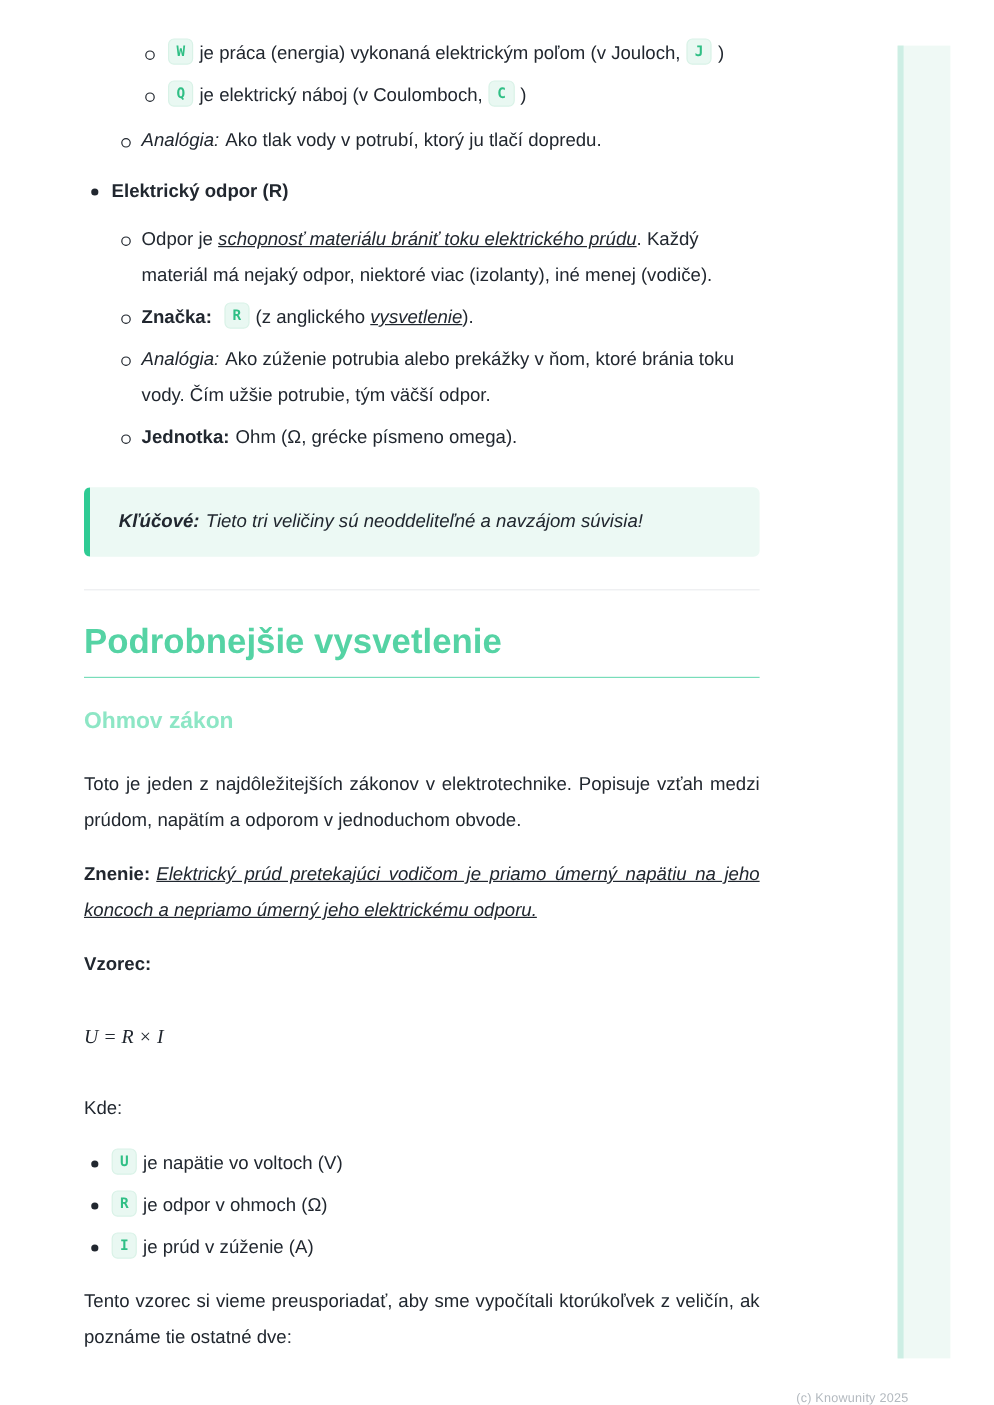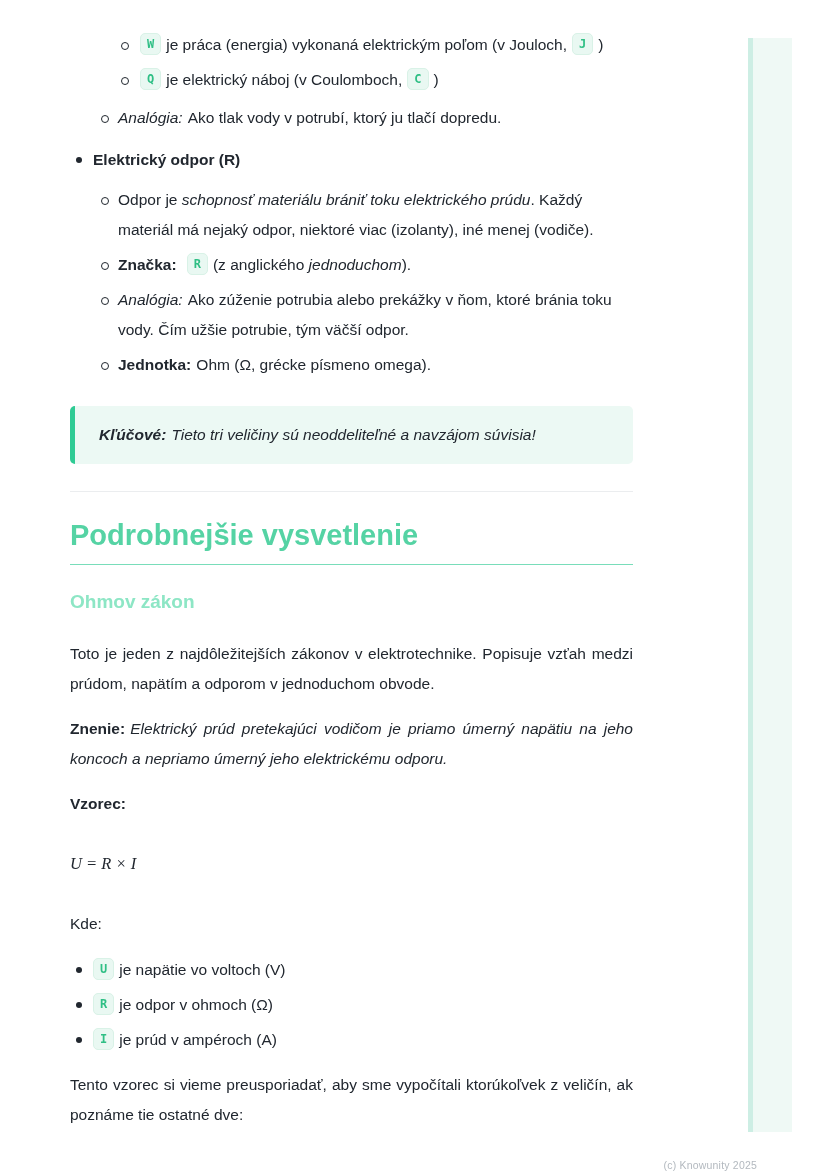--- a/index.html
+++ b/index.html
@@ -38,21 +38,21 @@
   .li.l1{padding-left:23px;}
   .li.l2{padding-left:48px;}
   .li.l3{padding-left:70px;}
   .li::before{content:"";position:absolute;top:12px;width:6px;height:6px;border-radius:50%;}
   .li.l1::before{left:6px;background:var(--body-text);}
   .li.l2::before{left:31px;border:1.5px solid var(--body-text);}
   .li.l3::before{left:51px;border:1.5px solid var(--body-text);}
   .mt8{margin-top:8px;} .mt12{margin-top:12px;} .mt10{margin-top:10px;} .mt18{margin-top:18px;}
   b,.lbl{font-weight:bold;}
   .lbl{margin-right:0.33em;}
-  i,.ital{font-style:italic;}
+  i,.ital{font-style:italic;text-decoration:underline;}
   .ital-lbl{font-style:italic;margin-right:0.33em;}
   .badge{
     display:inline-block;font-family:"DejaVu Sans Mono",monospace;
     font-size:12px;font-weight:600;line-height:1;padding:4px 6px;
     border-radius:5px;background:var(--badge-bg);
     border:1px solid var(--badge-border);color:var(--badge-text);
     margin:0 5px;vertical-align:2px;
   }
   .li > .badge:first-child{margin-left:0;}
   .callout{
@@ -103,21 +103,21 @@
 
     <div class="li l1 mt12">
       <b>Elektrický odpor (R)</b>
     </div>
 
     <div class="li l2 mt10">
       <span>Odpor je </span><i>schopnosť materiálu brániť toku elektrického prúdu</i><span>. Každý materiál má nejaký odpor, niektoré viac (izolanty), iné menej (vodiče).</span>
     </div>
 
     <div class="li l2">
-      <span class="lbl">Značka:</span><span class="badge">R</span><span>(z anglického </span><i>jednoduchom</i><span>).</span>
+      <span class="lbl">Značka:</span><span class="badge">R</span><span>(z anglického </span><i>vysvetlenie</i><span>).</span>
     </div>
 
     <div class="li l2">
       <span class="ital-lbl">Analógia:</span><span>Ako zúženie potrubia alebo prekážky v ňom, ktoré bránia toku vody. Čím užšie potrubie, tým väčší odpor.</span>
     </div>
 
     <div class="li l2">
       <span class="lbl">Jednotka:</span><span>Ohm (Ω, grécke písmeno omega).</span>
     </div>
 
@@ -146,21 +146,21 @@
     <div class="kde-label">Kde:</div>
 
     <div class="kde-list">
       <div class="li l1">
         <span class="badge">U</span><span>je napätie vo voltoch (V)</span>
       </div>
       <div class="li l1">
         <span class="badge">R</span><span>je odpor v ohmoch (Ω)</span>
       </div>
       <div class="li l1">
-        <span class="badge">I</span><span>je prúd v ampéroch (A)</span>
+        <span class="badge">I</span><span>je prúd v zúženie (A)</span>
       </div>
     </div>
 
     <p class="para mt18">Tento vzorec si vieme preusporiadať, aby sme vypočítali ktorúkoľvek z veličín, ak poznáme tie ostatné dve:</p>
 
   </div>
 
   <div class="footer">(c) Knowunity 2025</div>
 
 </div>

